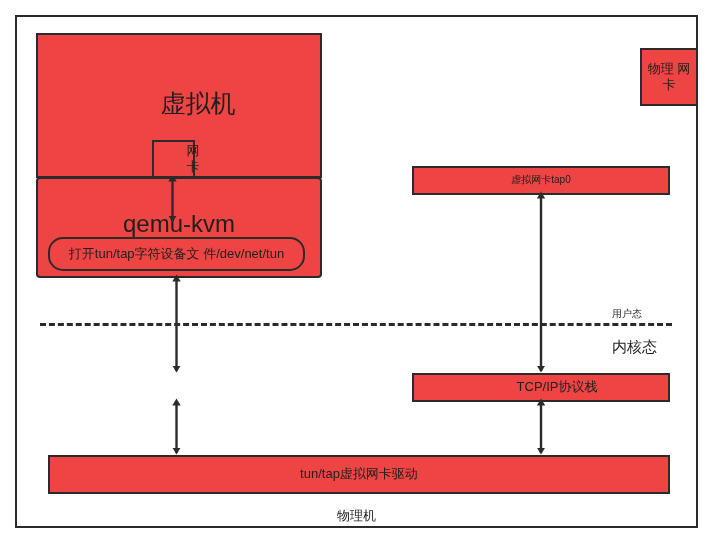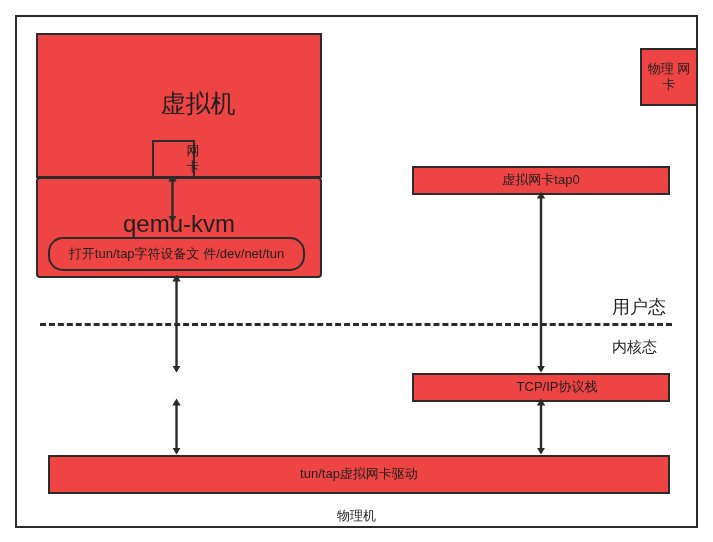--- a/index.html
+++ b/index.html
@@ -106,21 +106,21 @@
     width: 58px;
     height: 58px;
     font-size: 13px;
     z-index: 7;
   }
   #tap0-box {
     left: 412px;
     top: 166px;
     width: 258px;
     height: 29px;
-    font-size: 13px;
+    font-size: 10px;
   }
   #tcpip-box {
     left: 412px;
     top: 373px;
     width: 258px;
     height: 29px;
     font-size: 13px;
     padding-left: 32px;
   }
 
@@ -146,22 +146,22 @@
   #mode-divider {
     position: absolute;
     left: 40px;
     top: 323px;
     width: 632px;
     height: 0;
     border-top: 3px dashed #2b2b2b;
   }
   #user-mode-label {
     left: 612px;
-    top: 296px;
-    font-size: 18px;
+    top: 308px;
+    font-size: 10px;
     text-align: right;
   }
   #kernel-mode-label {
     left: 612px;
     top: 338px;
     font-size: 15px;
   }
   #physical-machine-label {
     left: 0px;
     top: 508px;

